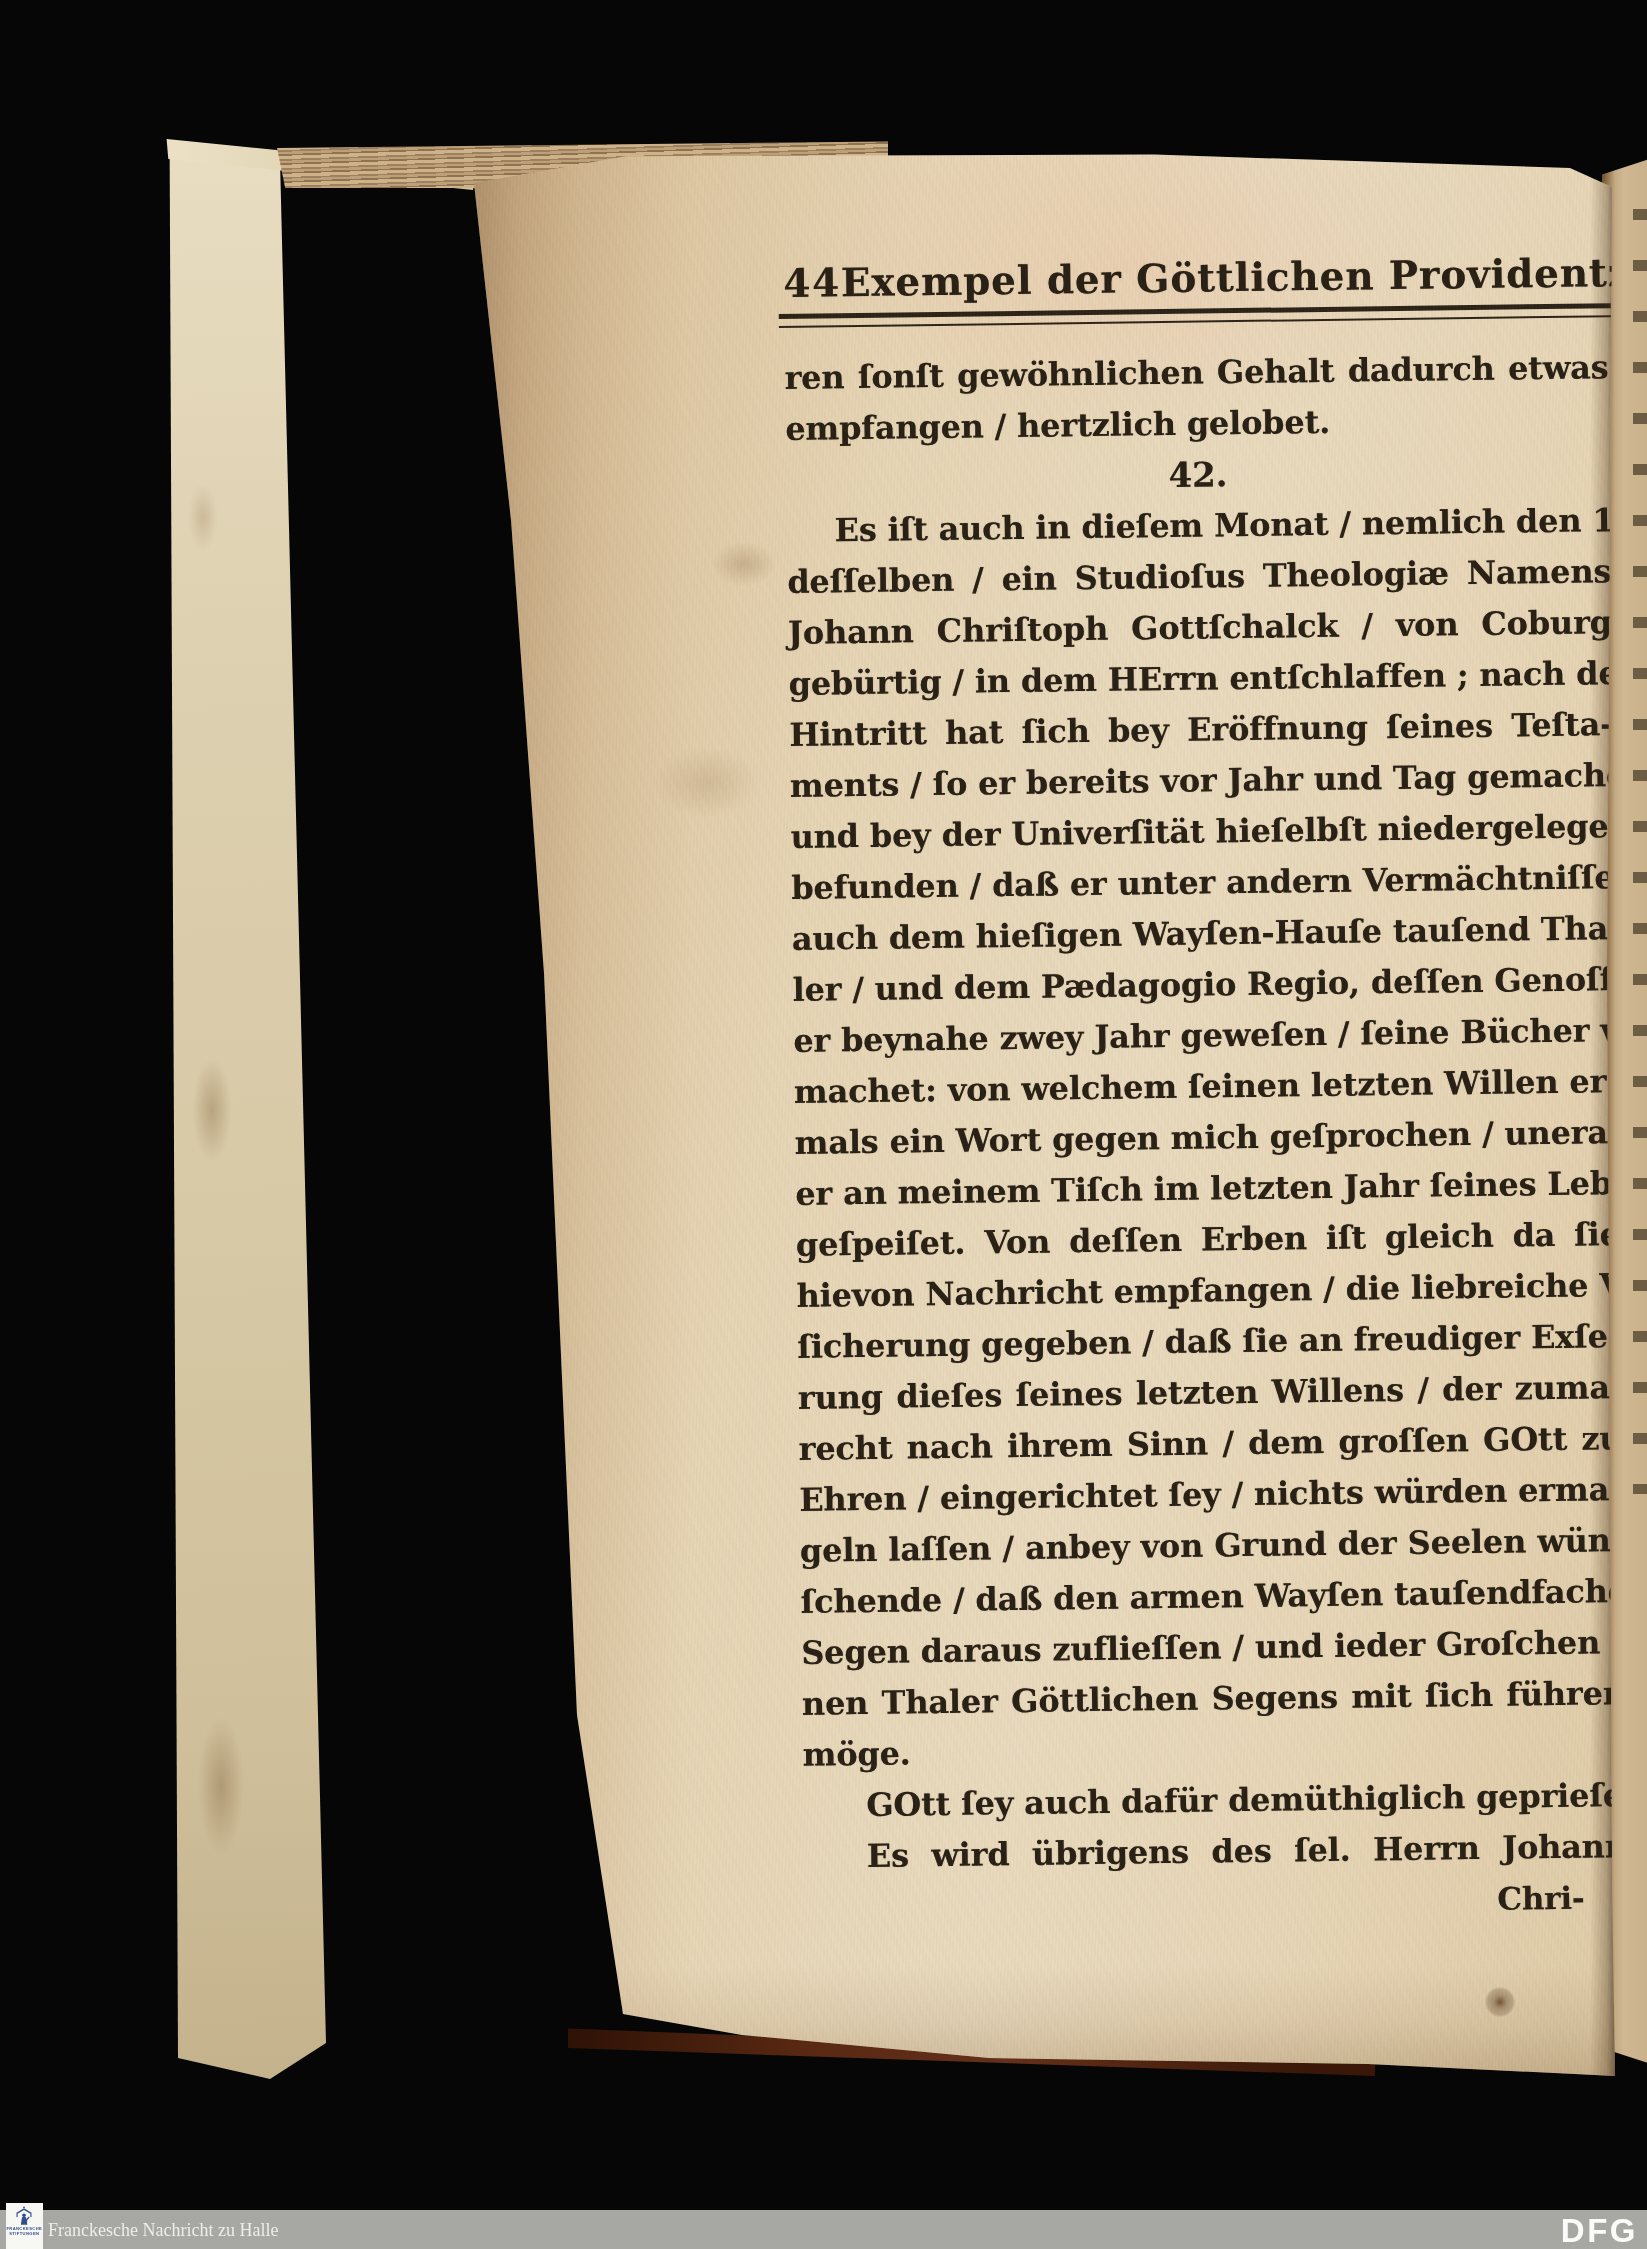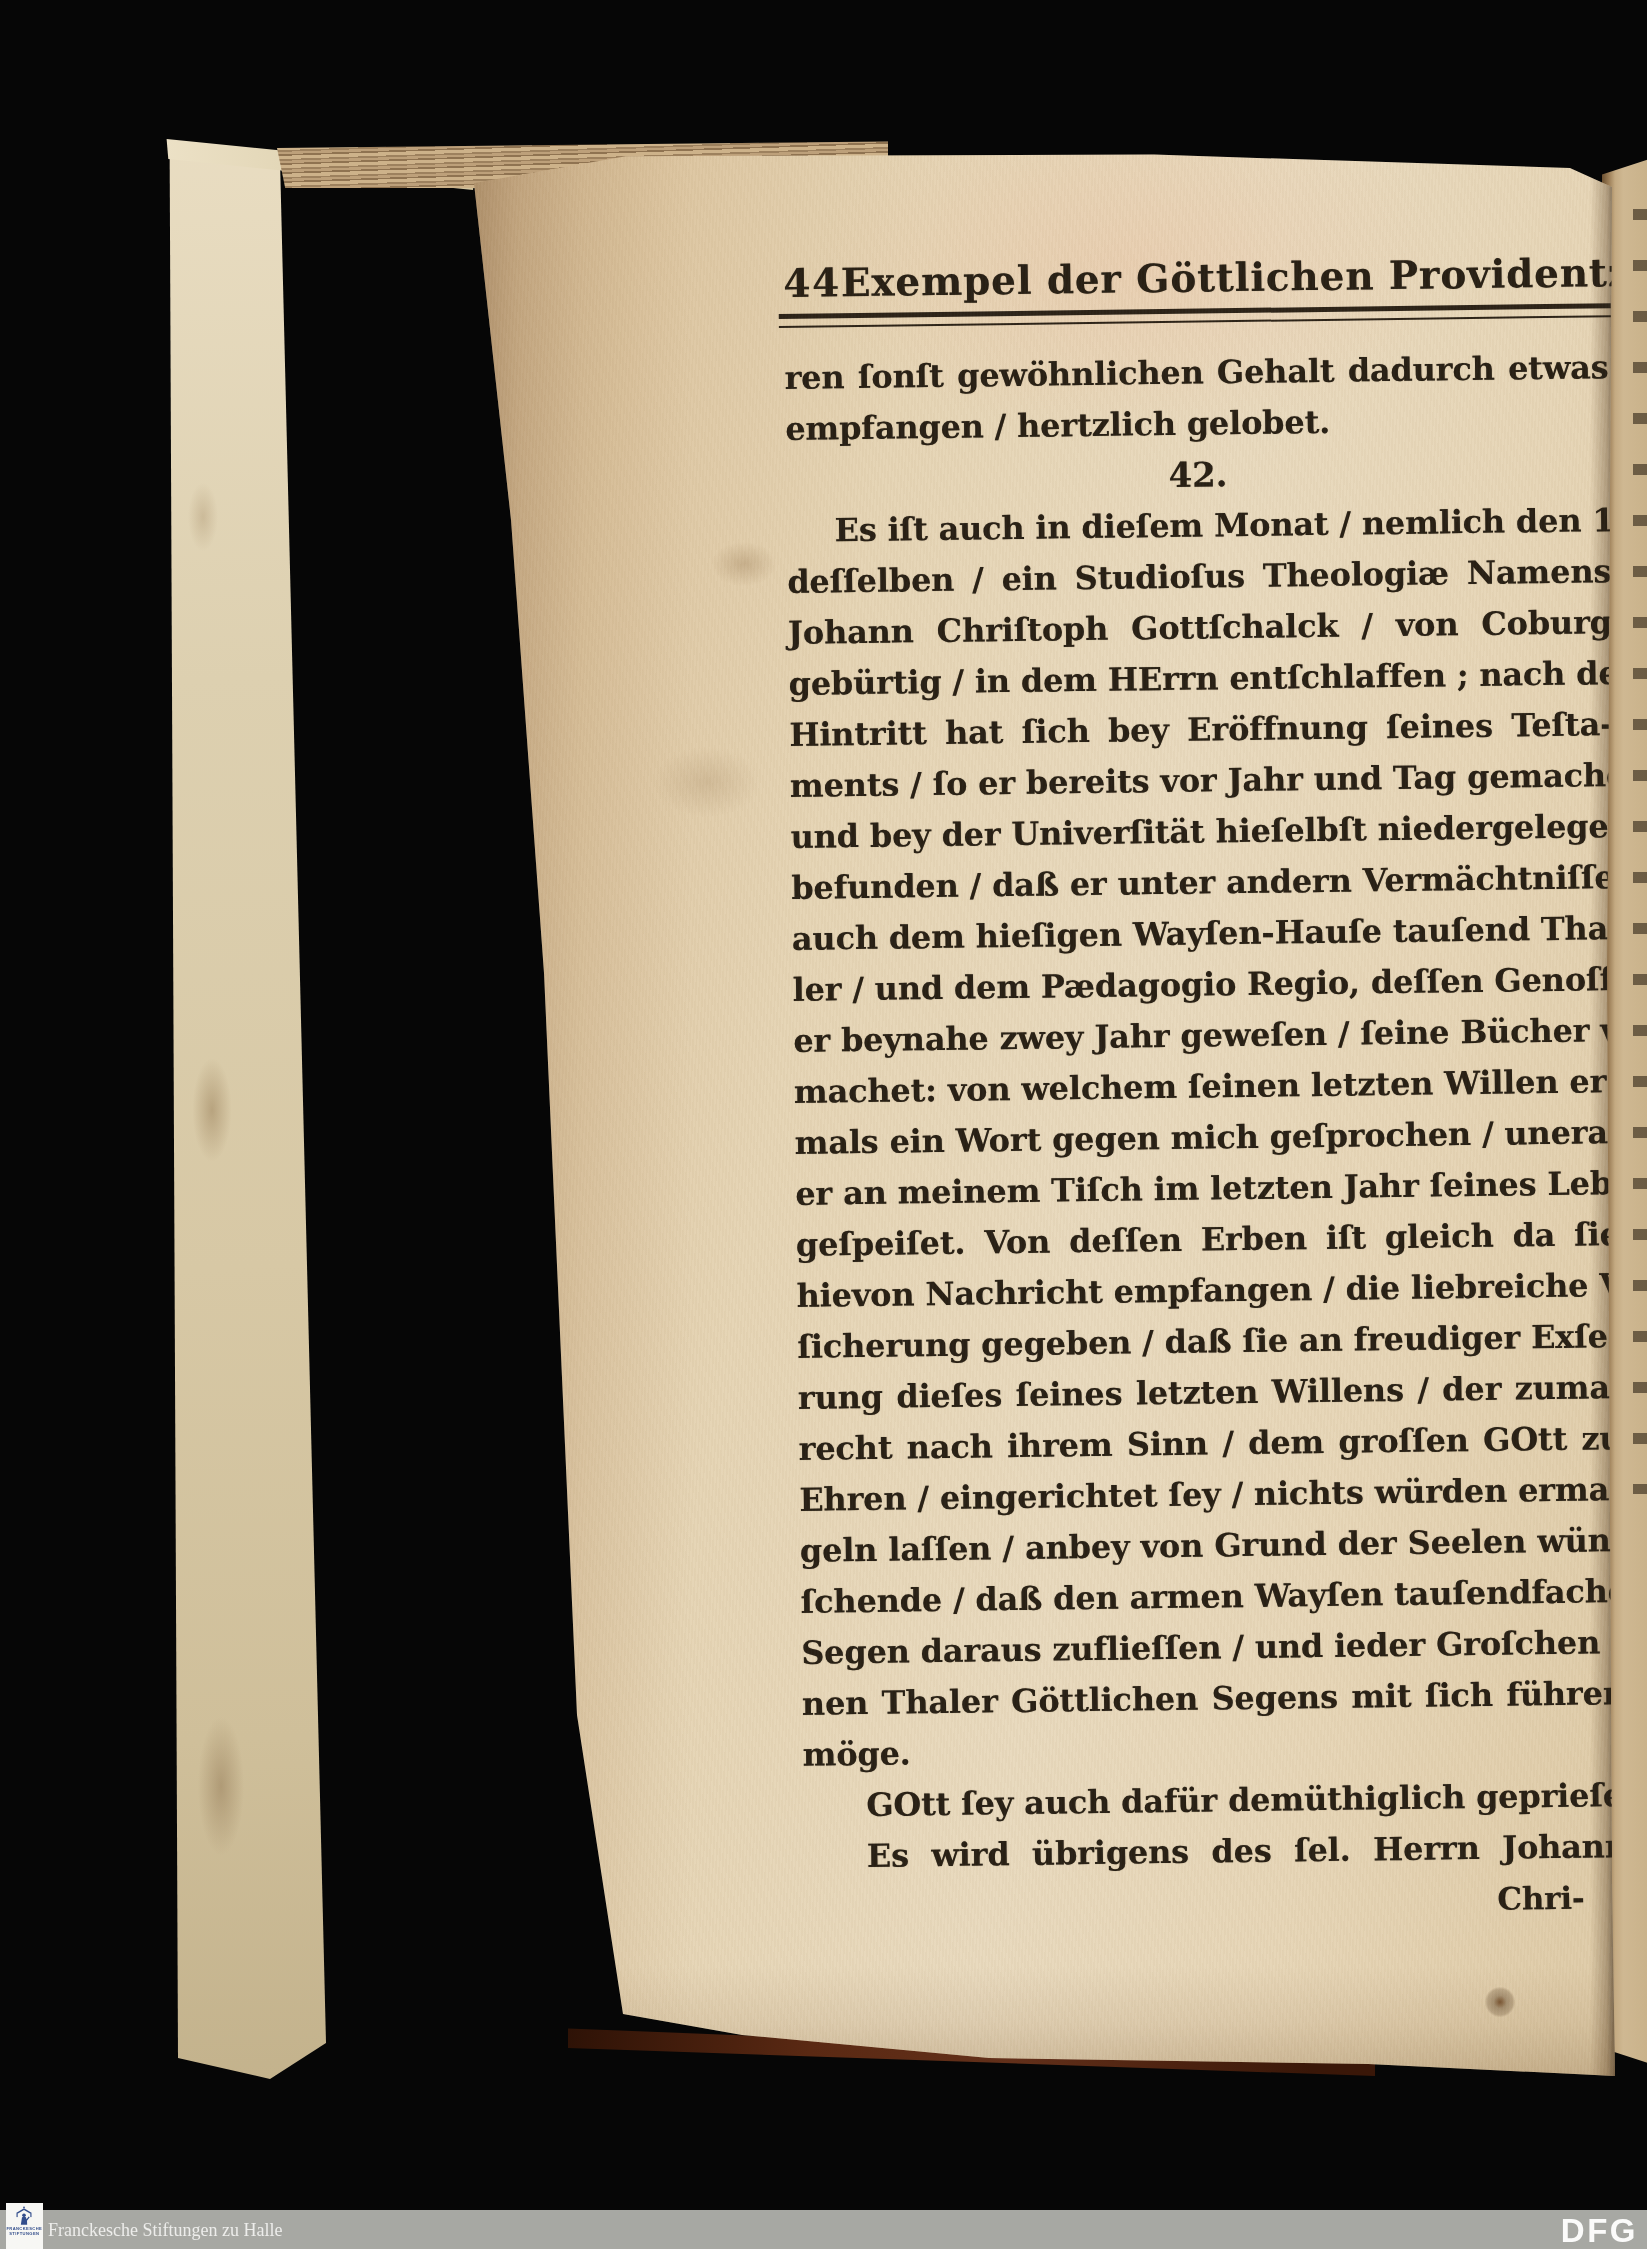--- a/index.html
+++ b/index.html
@@ -143,21 +143,21 @@
           <div class="line j">nen Thaler Göttlichen Segens mit ſich führen</div>
           <div class="line l">möge.</div>
           <div class="line l ind2">GOtt ſey auch dafür demüthiglich geprieſen.</div>
           <div class="line j ind2">Es wird übrigens des ſel. Herrn Johann</div>
           <div class="line r catch">Chri-</div>
         </div>
     </div>
   </div>
 
   <div class="footer-bar">
-    <span class="inst">Franckesche Stiftungen zu Halle</span>
+    <span class="inst">Franckesche Nachricht zu Halle</span>
     <span class="dfg">DFG</span>
   </div>
 
   <div class="logo-box">
     <svg width="20" height="20" viewBox="0 0 24 24">
       <g fill="#334e8c">
         <circle cx="12" cy="1.6" r="1.1"></circle>
         <path d="M2.5 8.5 L12 2.8 L21.5 8.5 L19.8 9.3 L12 4.8 L4.2 9.3 Z"></path>
         <rect x="3" y="8.8" width="1.4" height="4.5"></rect>
         <rect x="19.6" y="8.8" width="1.4" height="4.5"></rect>

